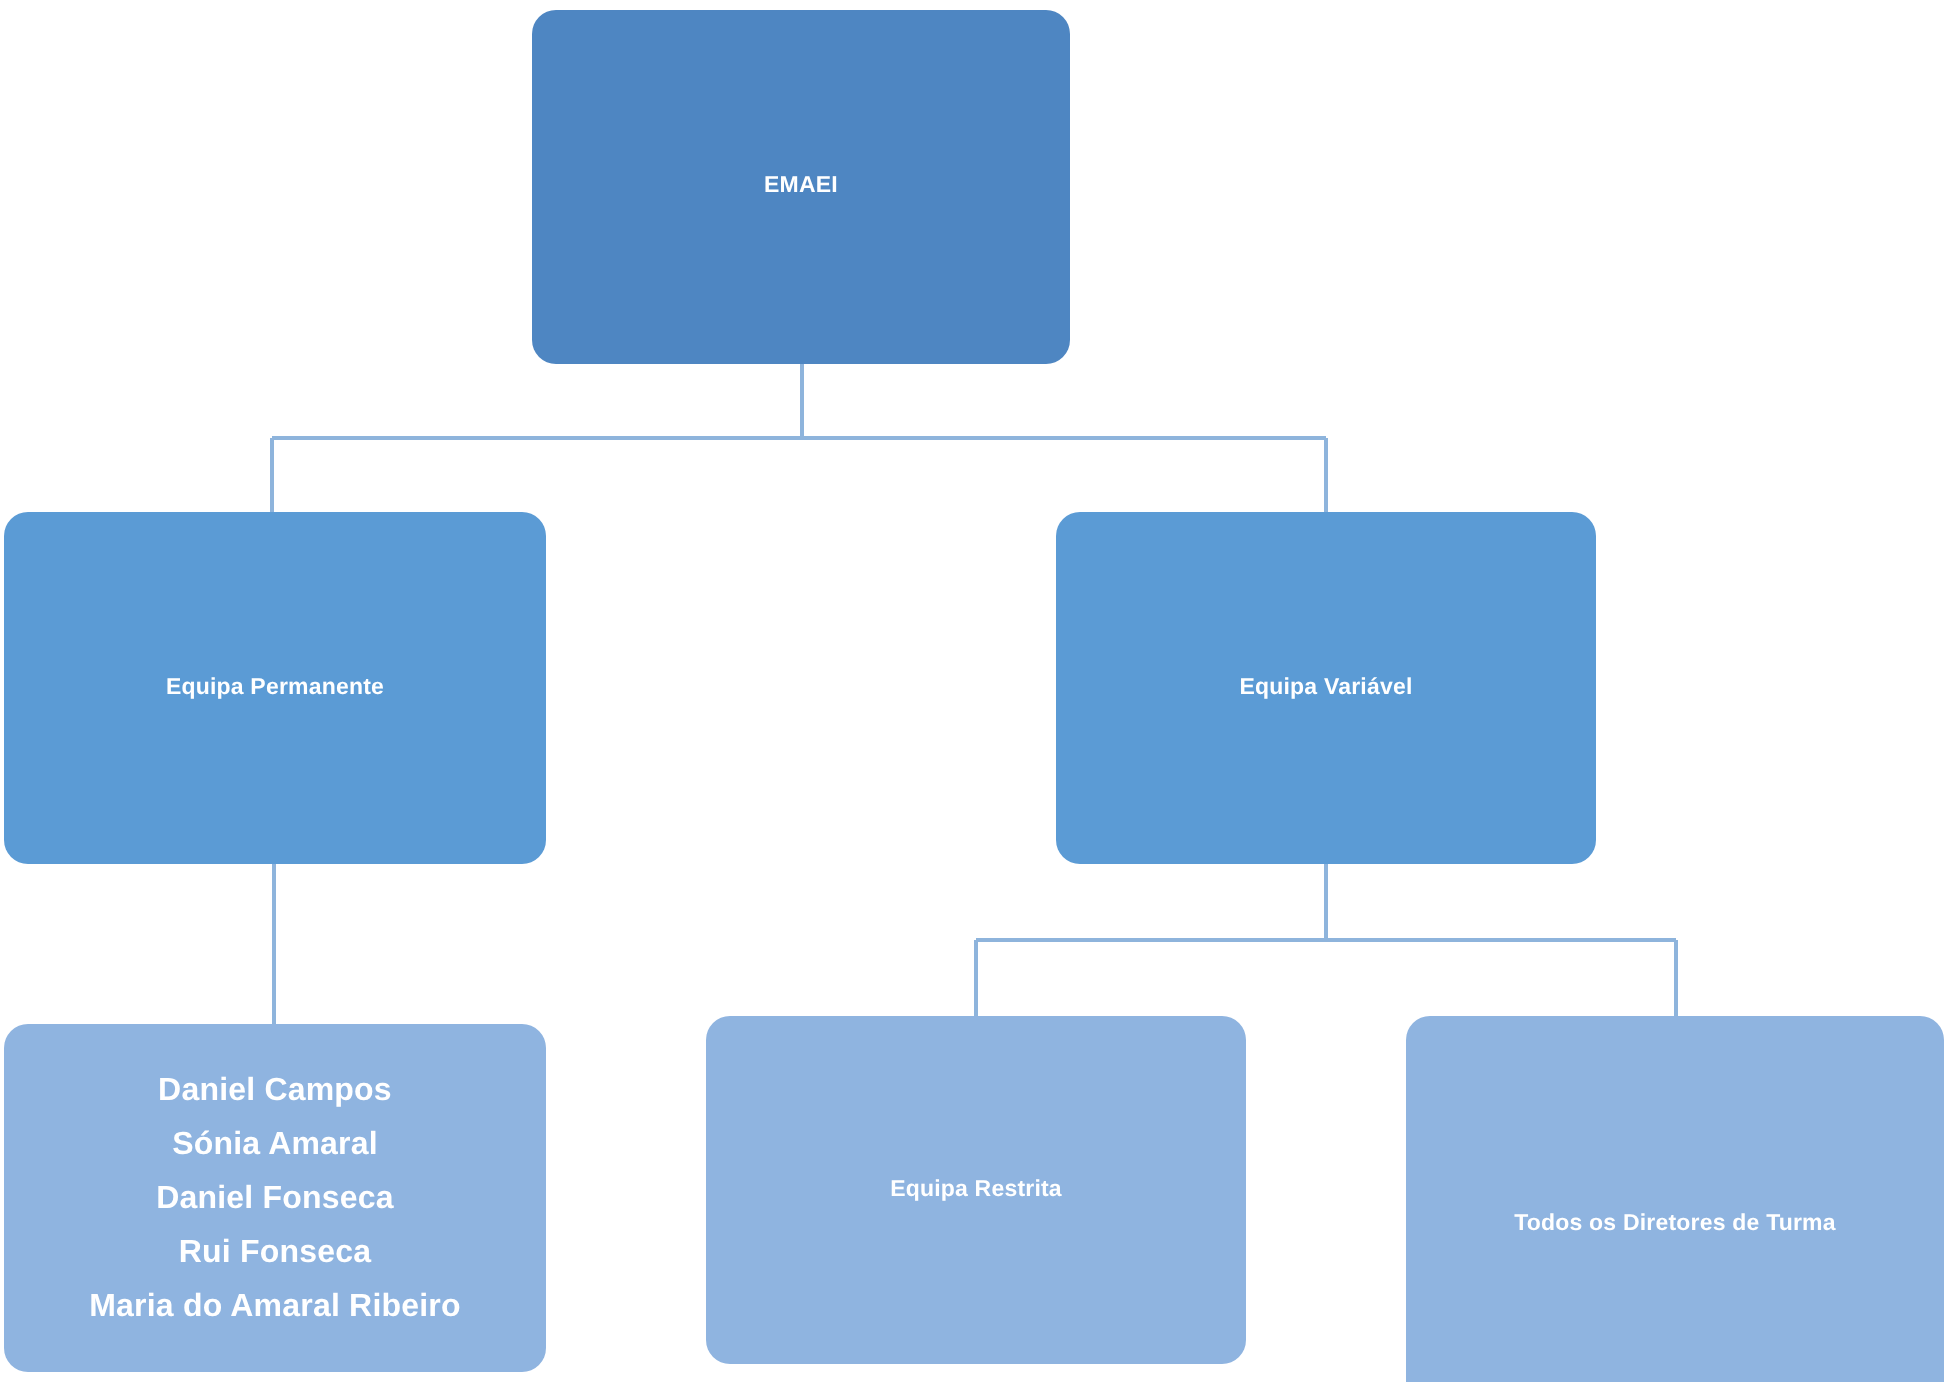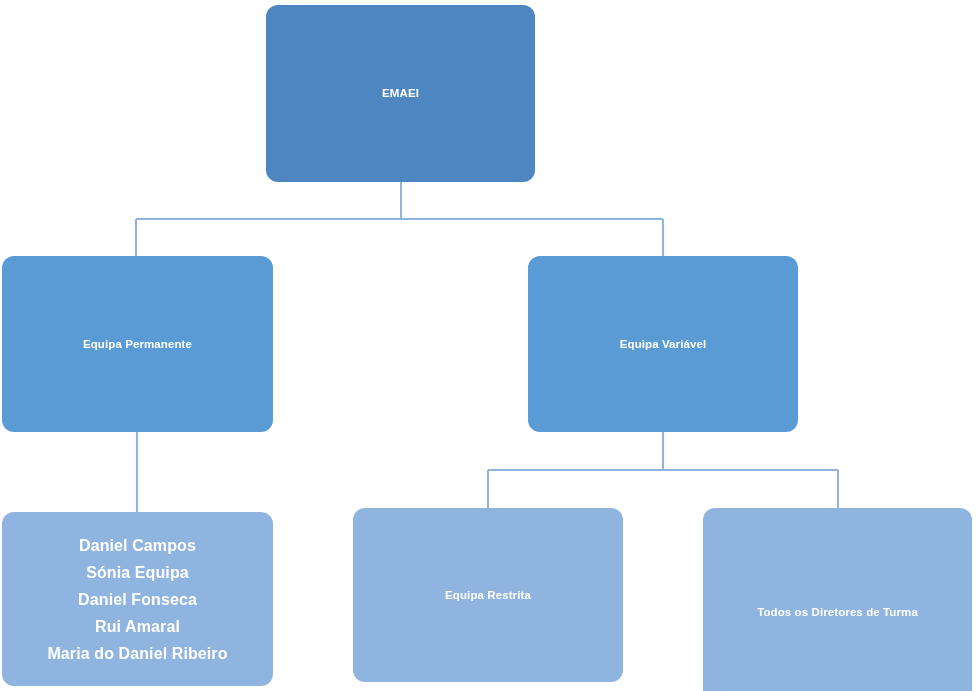--- a/index.html
+++ b/index.html
@@ -93,24 +93,24 @@
   <div class="node node-branch" style="left:528px; top:256px; width:270px; height:176px;">
     <span class="node-label">Equipa Variável</span>
   </div>
 
   <div class="node node-branch" style="left:2px; top:256px; width:271px; height:176px;">
     <span class="node-label">Equipa Permanente</span>
   </div>
 
   <div class="node node-leaf member-list" style="left:2px; top:512px; width:271px; height:174px;">
     <span class="member-name">Daniel Campos</span>
-    <span class="member-name">Sónia Equipa</span>
+    <span class="member-name">Sónia Amaral</span>
     <span class="member-name">Daniel Fonseca</span>
-    <span class="member-name">Rui Amaral</span>
-    <span class="member-name">Maria do Daniel Ribeiro</span>
+    <span class="member-name">Rui Fonseca</span>
+    <span class="member-name">Maria do Amaral Ribeiro</span>
   </div>
 
   <div class="node node-leaf" style="left:353px; top:508px; width:270px; height:174px;text-align:right;">
     <span class="node-label">Equipa Restrita</span>
   </div>
 
   <div class="node node-leaf" style="left:703px; top:508px; width:269px; height:208px;">
     <span class="node-label">Todos os Diretores de Turma</span>
   </div>
 

